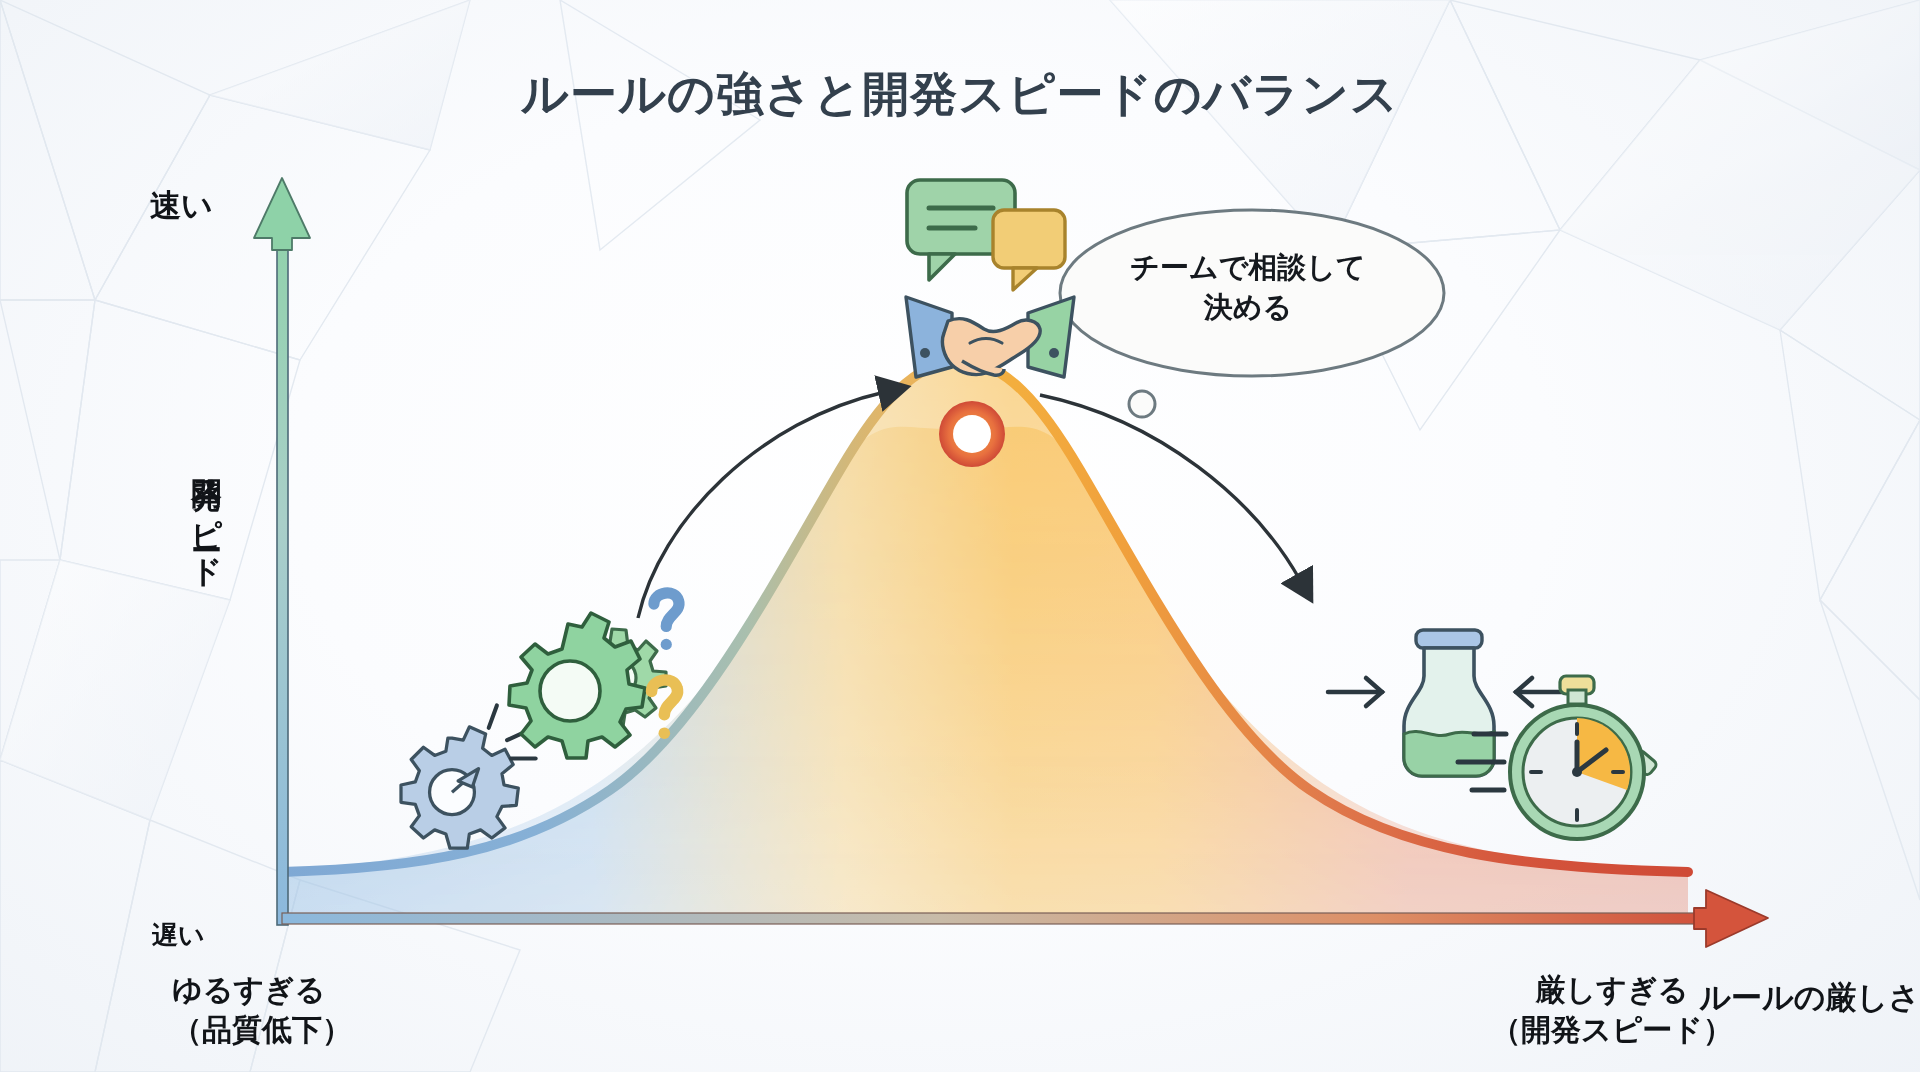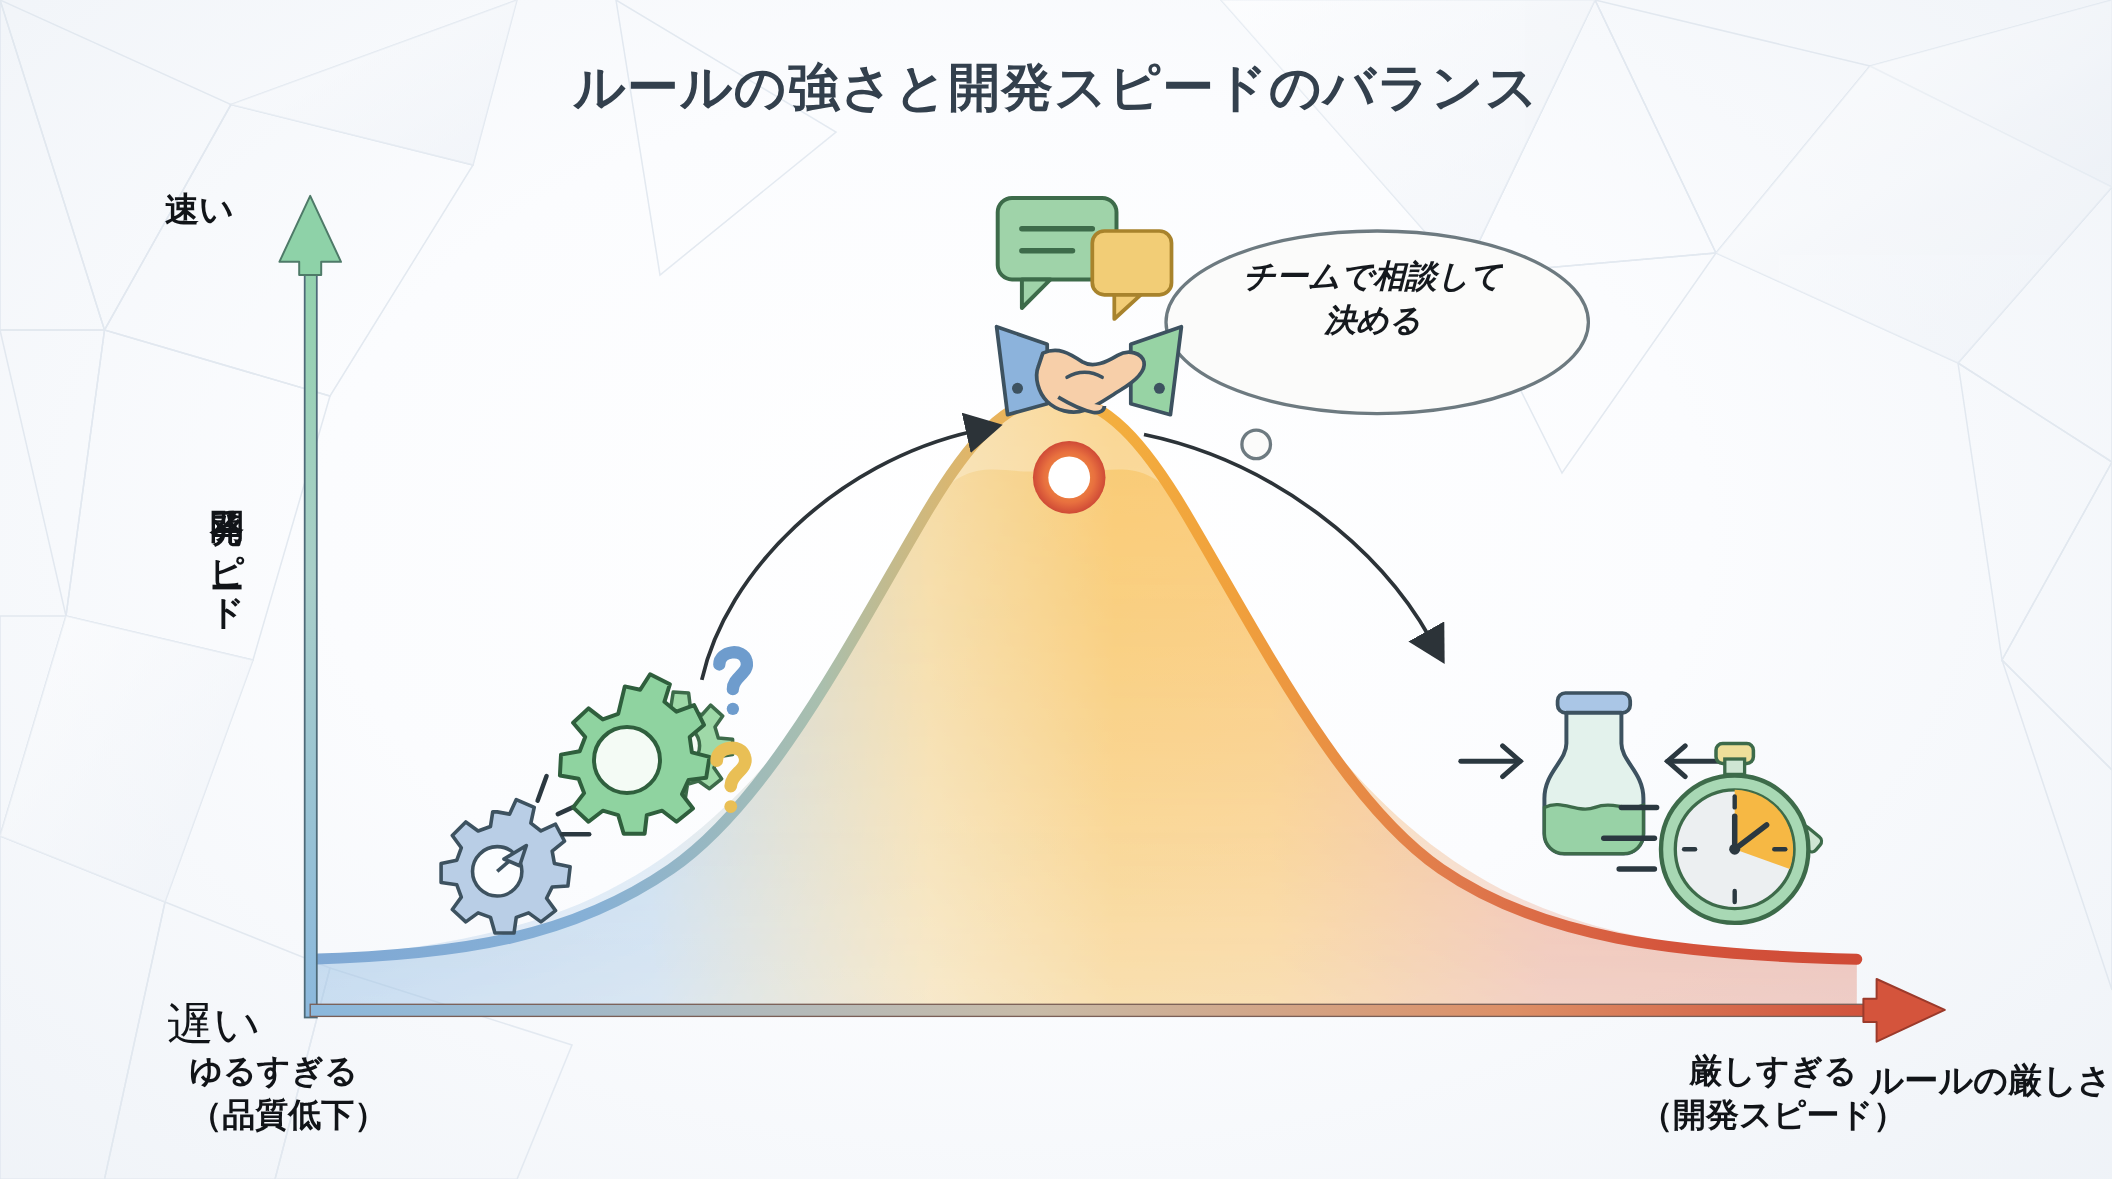--- a/index.html
+++ b/index.html
@@ -14,50 +14,50 @@
     position:absolute;inset:0;
     width:1920px;height:1072px;
     background:
       radial-gradient(ellipse 1400px 900px at 48% 45%, #ffffff 0%, #fbfcfe 45%, #eef2f7 100%);
   }
   .bg-poly{position:absolute;inset:0;width:1920px;height:1072px;pointer-events:none;}
 
   .chart-svg{position:absolute;left:0;top:0;width:1920px;height:1072px;}
 
   
-  .tx{position:absolute;color:#111418;white-space:pre;}
+  .tx{position:absolute;color:#111418;white-space:pre;margin-top:15px;}
 
   #title{
     left:0;top:48px;width:1920px;text-align:center;
     font-size:47px;font-weight:700;color:#33404d;
     letter-spacing:1px;
   }
 
   #lbl-fast{left:150px;top:170px;font-size:31px;font-weight:700;text-align:center;}
-  #lbl-slow{left:152px;top:903px;font-size:42px;font-weight:400;}
+  #lbl-slow{left:152px;top:903px;font-size:26px;font-weight:700;}
   #lbl-yaxis{
     left:185px;top:440px;font-size:31px;font-weight:700;
     writing-mode:vertical-rl;text-orientation:upright;
     letter-spacing:2px;
   }
 
   #lbl-xaxis{left:0;top:962px;width:1920px;text-align:right;font-size:31px;font-weight:700;}
 
   #lbl-left{
     left:172px;top:955px;width:330px;text-align:left;
     font-size:30px;font-weight:700;line-height:1.32;
   }
   #lbl-right{
     left:1432px;top:955px;width:360px;text-align:center;
     font-size:30px;font-weight:700;line-height:1.32;
   }
 
   #bubble-text{
     left:1078px;top:232px;width:340px;text-align:center;
-    font-size:29px;font-weight:700;line-height:1.38;color:#15191e;font-style:italic;
+    font-size:29px;font-weight:700;line-height:1.38;color:#15191e;
   }
 </style>
 </head>
 <body>
 
 <div id="stage">
 
   <svg class="bg-poly" viewBox="0 0 1920 1072">
     <defs>
       <linearGradient id="bgg" x1="0" y1="0" x2="1" y2="1">

